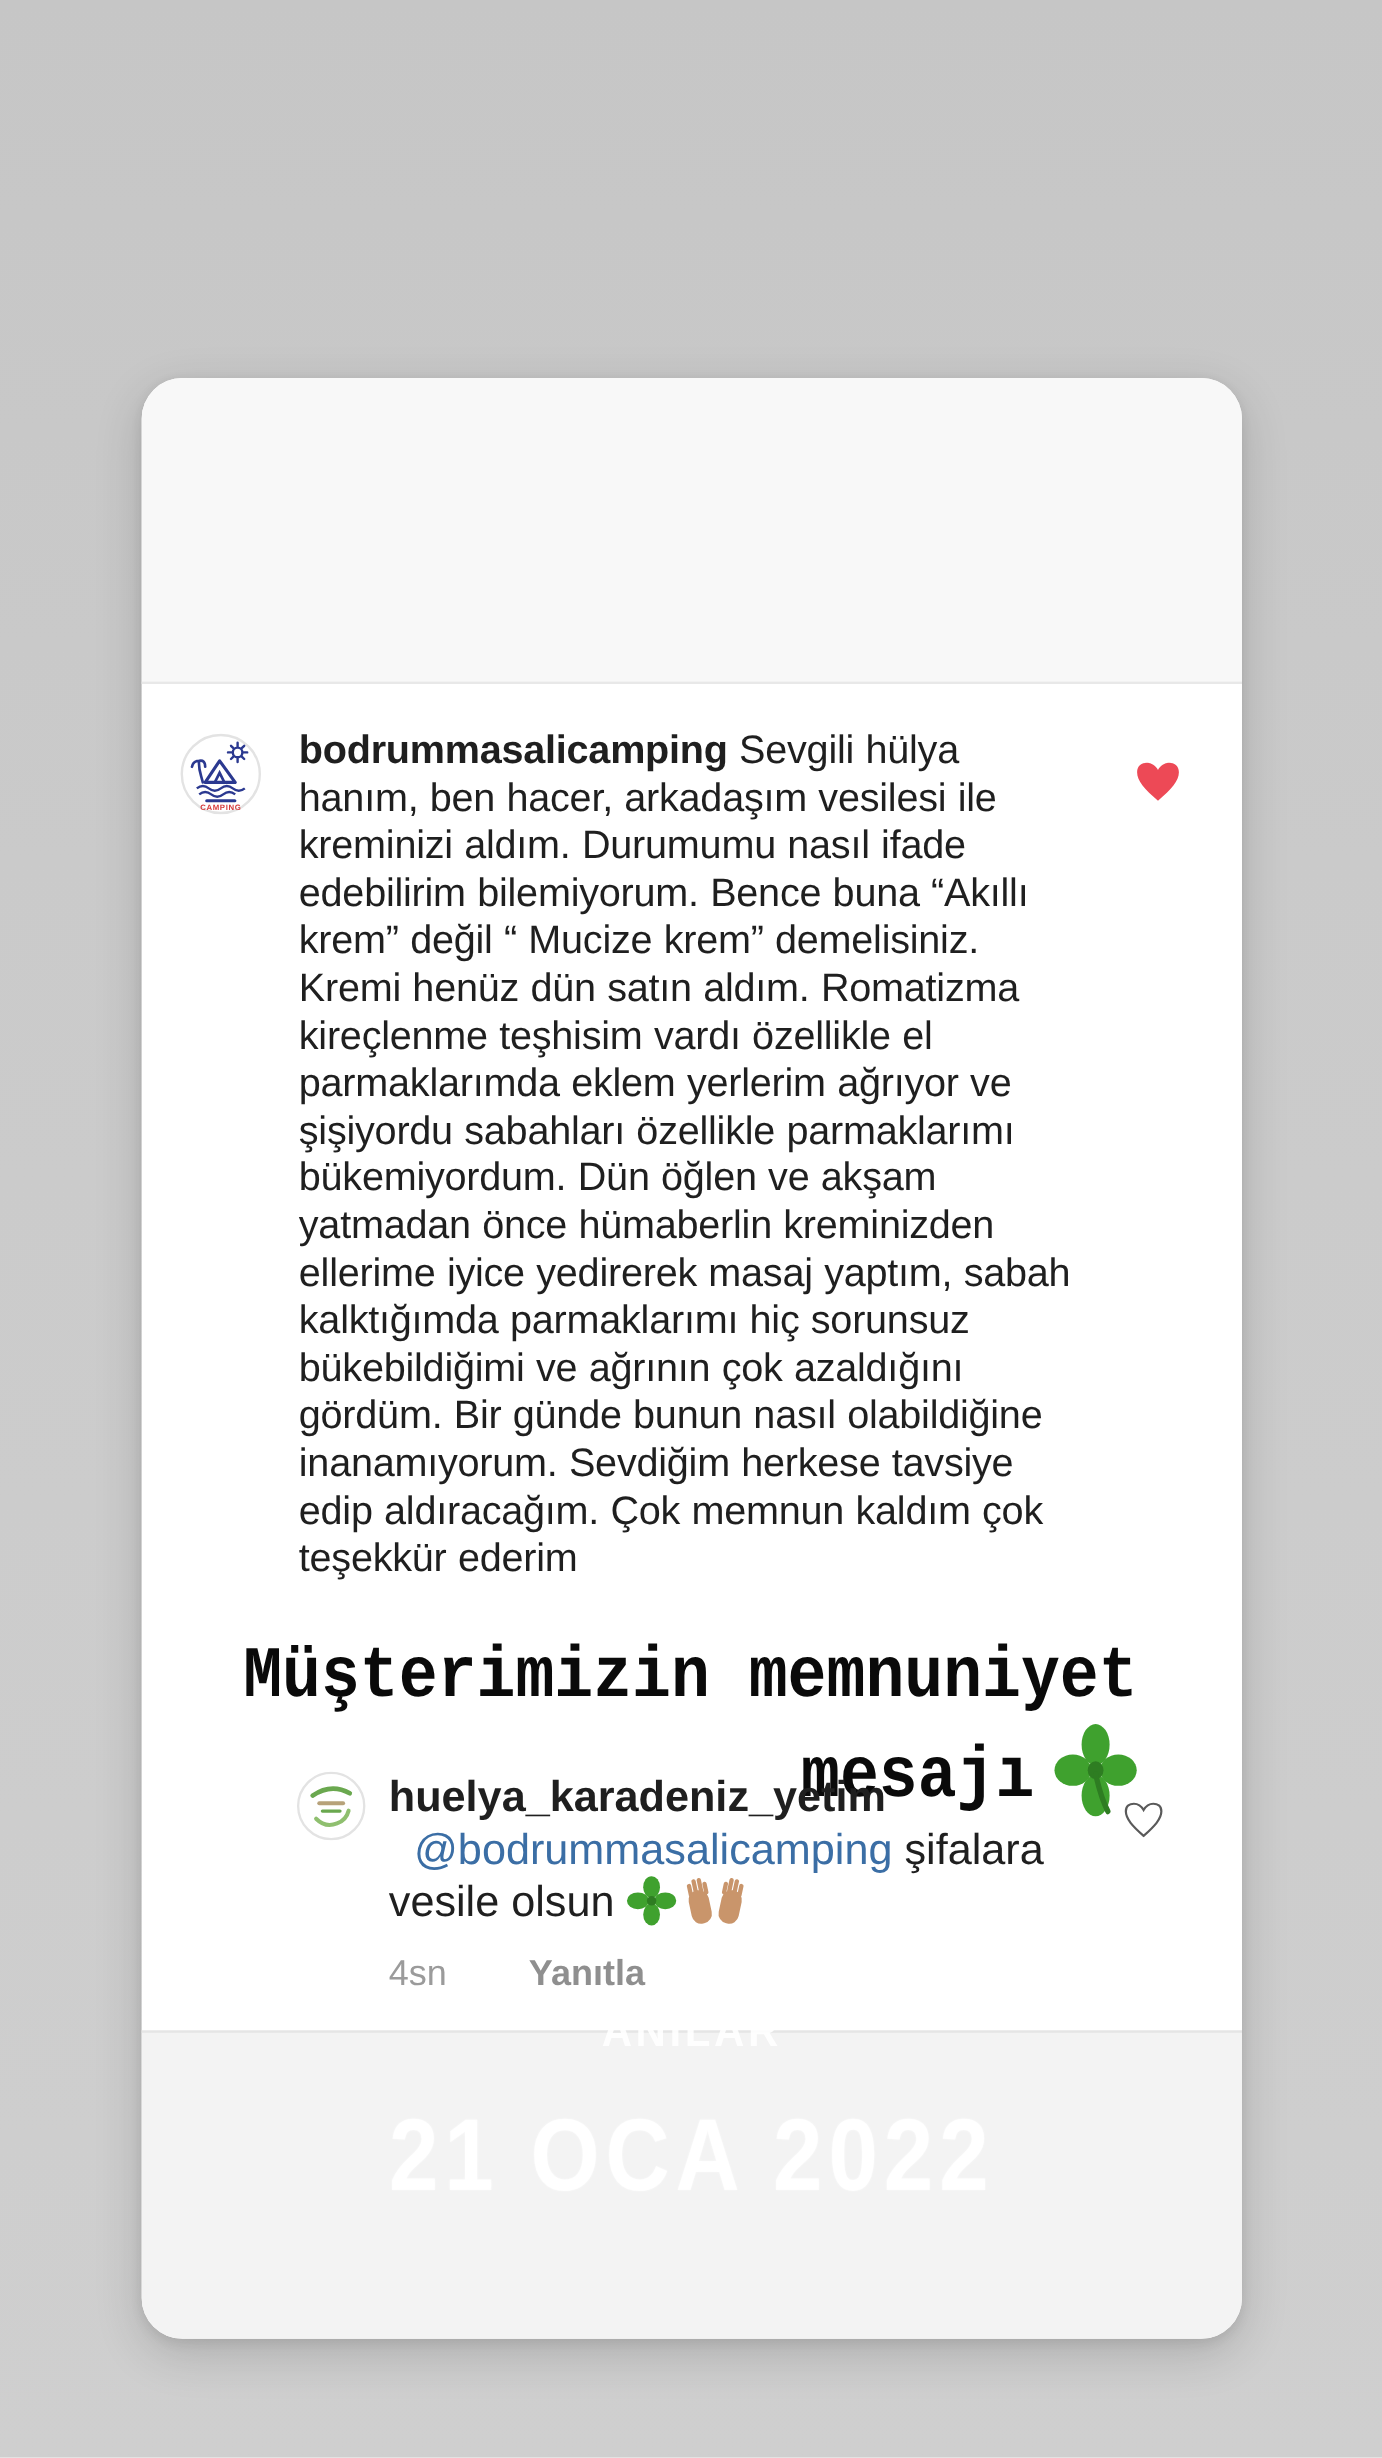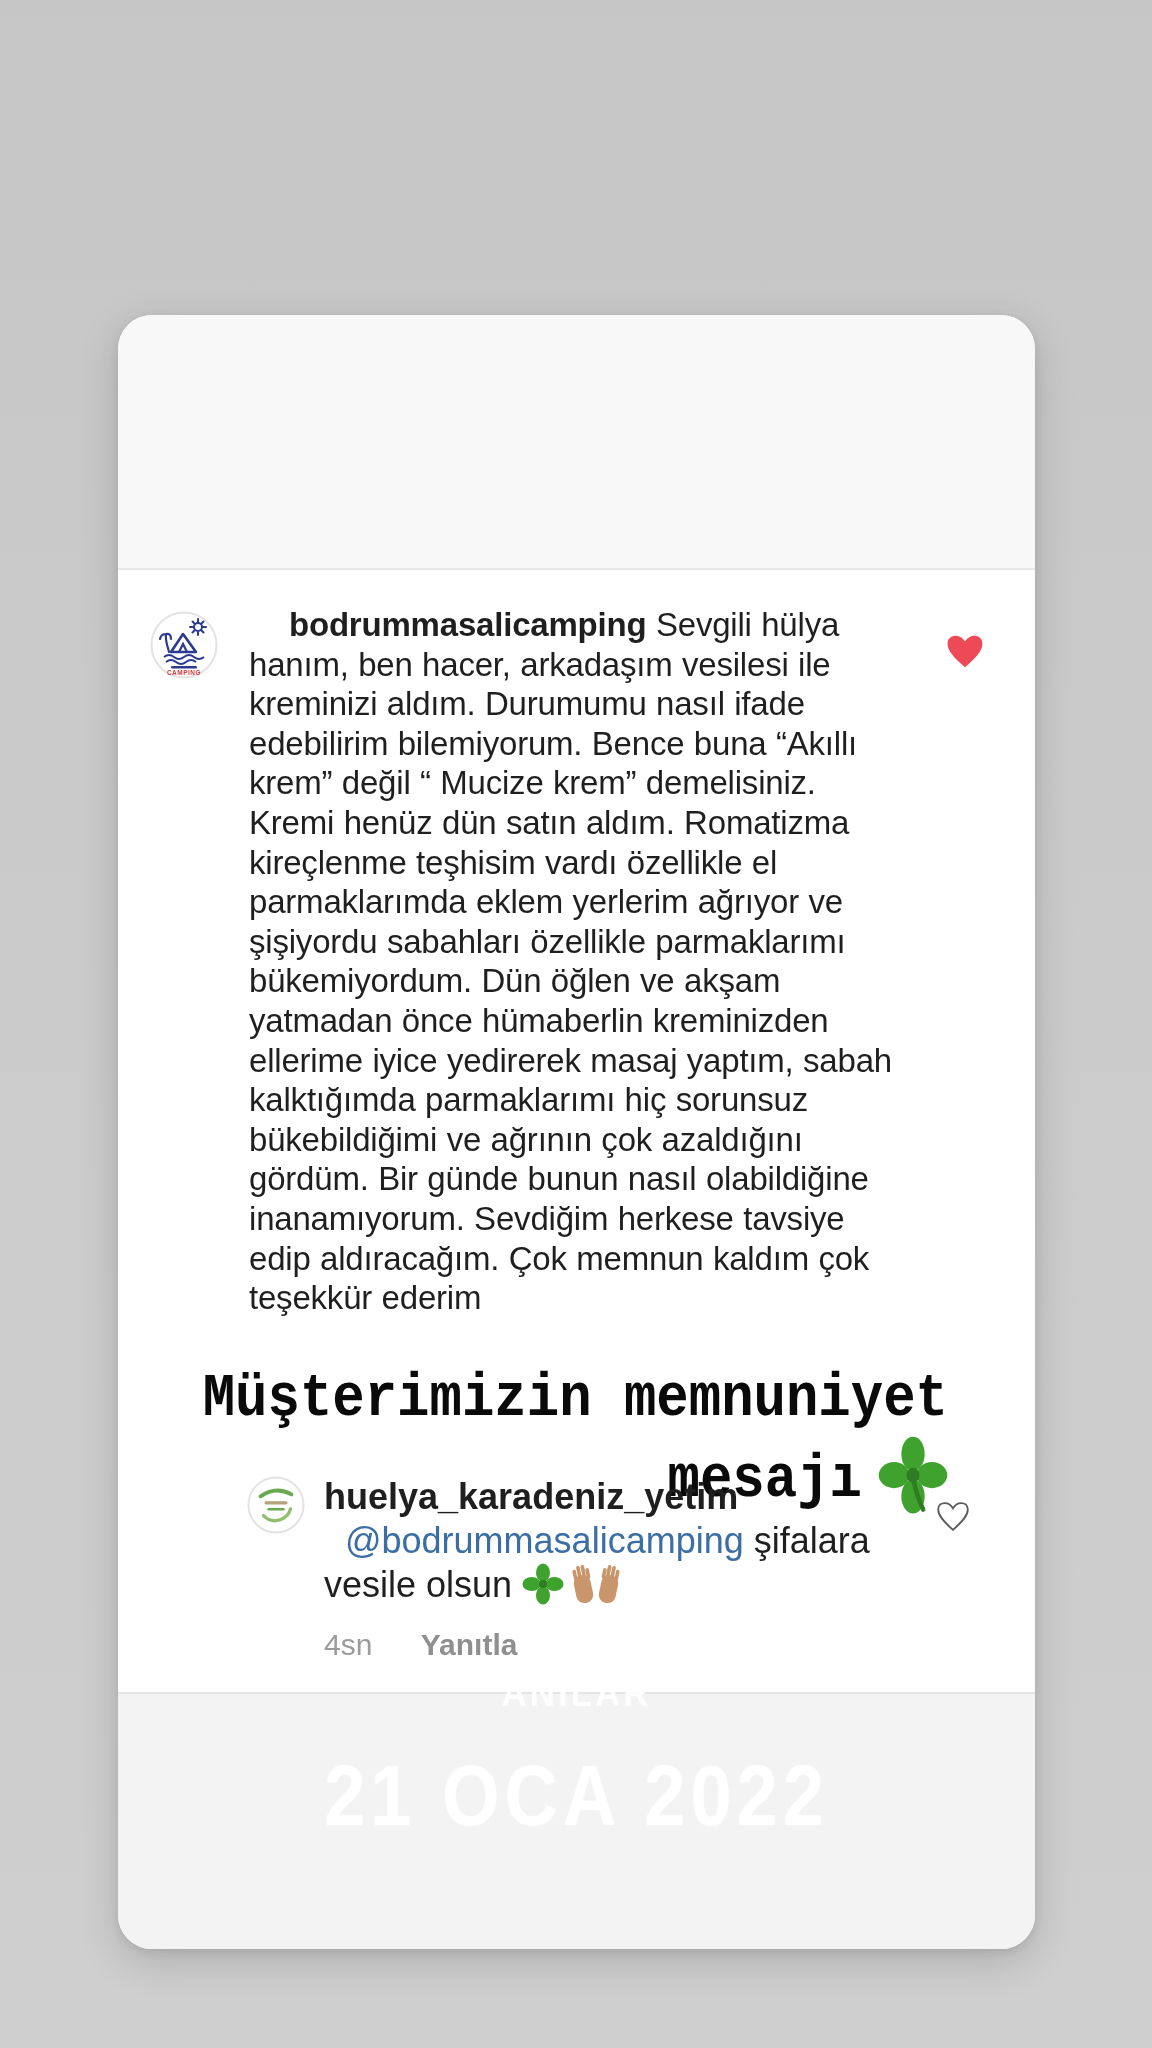--- a/index.html
+++ b/index.html
@@ -30,21 +30,21 @@
   }
   
   .avatar{position:absolute;border-radius:50%;}
   .avatar-main{left:32px;top:296px;width:68px;height:68px;}
   .avatar-reply{left:129px;top:1161px;width:58px;height:58px;}
   .comment-main-text{
     position:absolute;left:131px;top:290px;width:648px;
     font-size:33px;line-height:39.6px;color:var(--text_dark);
     letter-spacing:-0.2px;word-spacing:0.5px;
   }
-  .comment-main-text .username{font-weight:bold;margin-left:40px;}
+  .comment-main-text .username{font-weight:bold;}
   .like-heart-main{position:absolute;left:828px;top:319px;width:38px;height:35px;}
   .like-heart-reply{position:absolute;left:818px;top:1186px;width:34px;height:31px;}
   
   .typewriter{
     position:absolute;right:87px;top:1047px;text-align:right;
     font-family:"Liberation Mono","DejaVu Sans Mono",monospace;
     font-weight:bold;font-size:54px;line-height:66px;color:var(--overlay_black);
     transform:scaleY(1.12);transform-origin:top right;white-space:nowrap;
   }
   .typewriter .clover-inline{
@@ -54,21 +54,21 @@
   .comment-reply{
     position:absolute;left:206px;top:1160px;width:600px;
     font-size:36px;line-height:44px;color:var(--text_dark);
   }
   .comment-reply .username{font-weight:bold;display:block;}
   .comment-reply .mention{color:var(--mention_blue);margin-left:21px;}
   .reply-emoji{display:inline-block;vertical-align:-8px;}
   .reply-emoji.clover{width:42px;height:42px;margin-left:10px;}
   .reply-emoji.hands{width:52px;height:40px;margin-left:6px;}
   .reply-meta{margin-top:16px;font-size:30px;color:var(--meta_gray);}
-  .reply-meta .reply-action{margin-left:40px;font-weight:600;color:#8f8f8f;}
+  .reply-meta .reply-action{margin-left:60px;font-weight:600;color:#8f8f8f;}
   
   .memories-label{
     position:absolute;left:0;top:1358px;width:100%;text-align:center;
     font-size:35px;font-weight:bold;letter-spacing:3px;color:var(--story_white);
     transform:scaleY(1.08);
   }
   .date-label{
     position:absolute;left:0;top:1432px;width:100%;text-align:center;
     font-size:74px;font-weight:bold;letter-spacing:5px;color:var(--story_white);
     transform:scaleY(1.15);transform-origin:top center;

